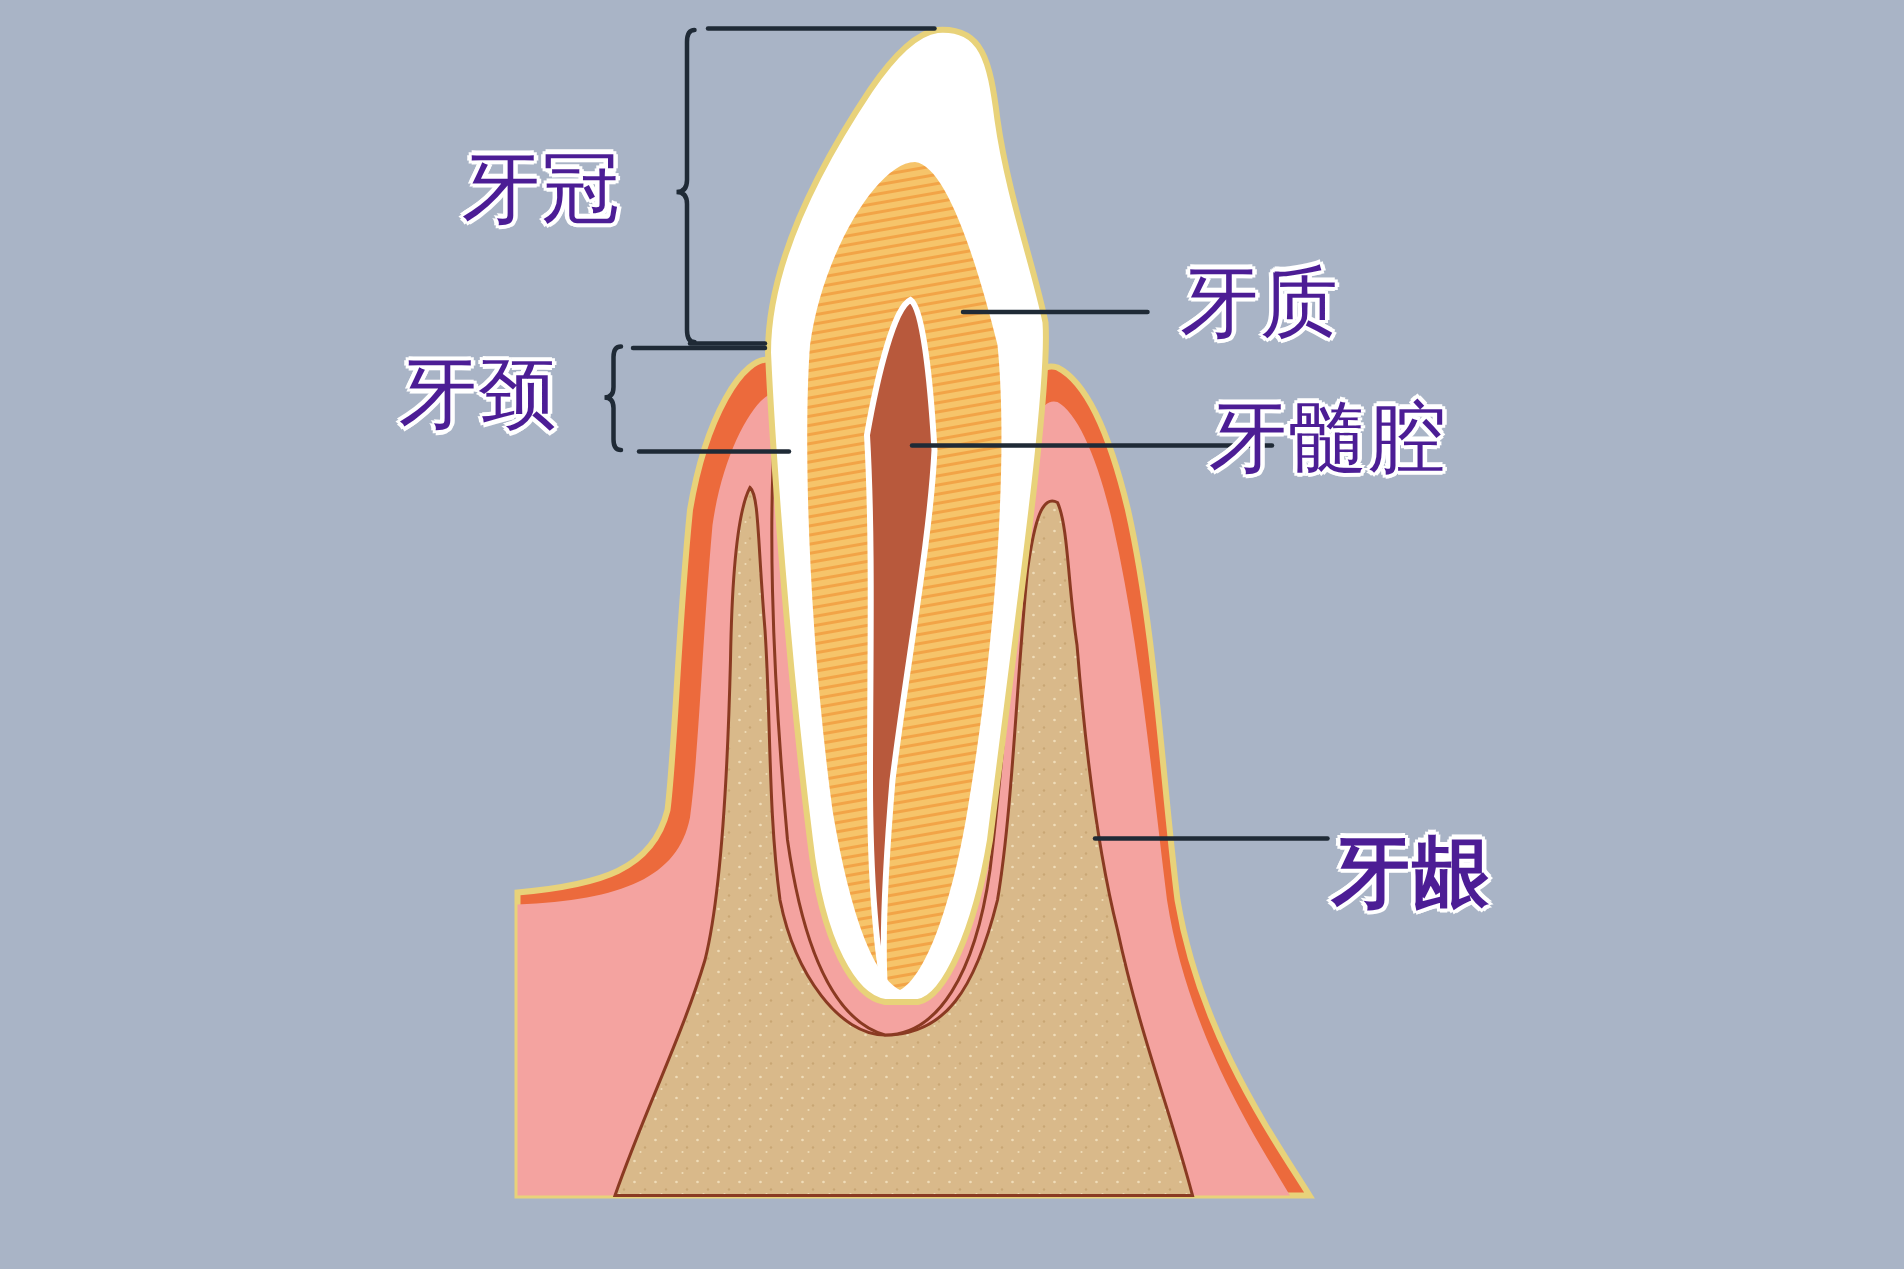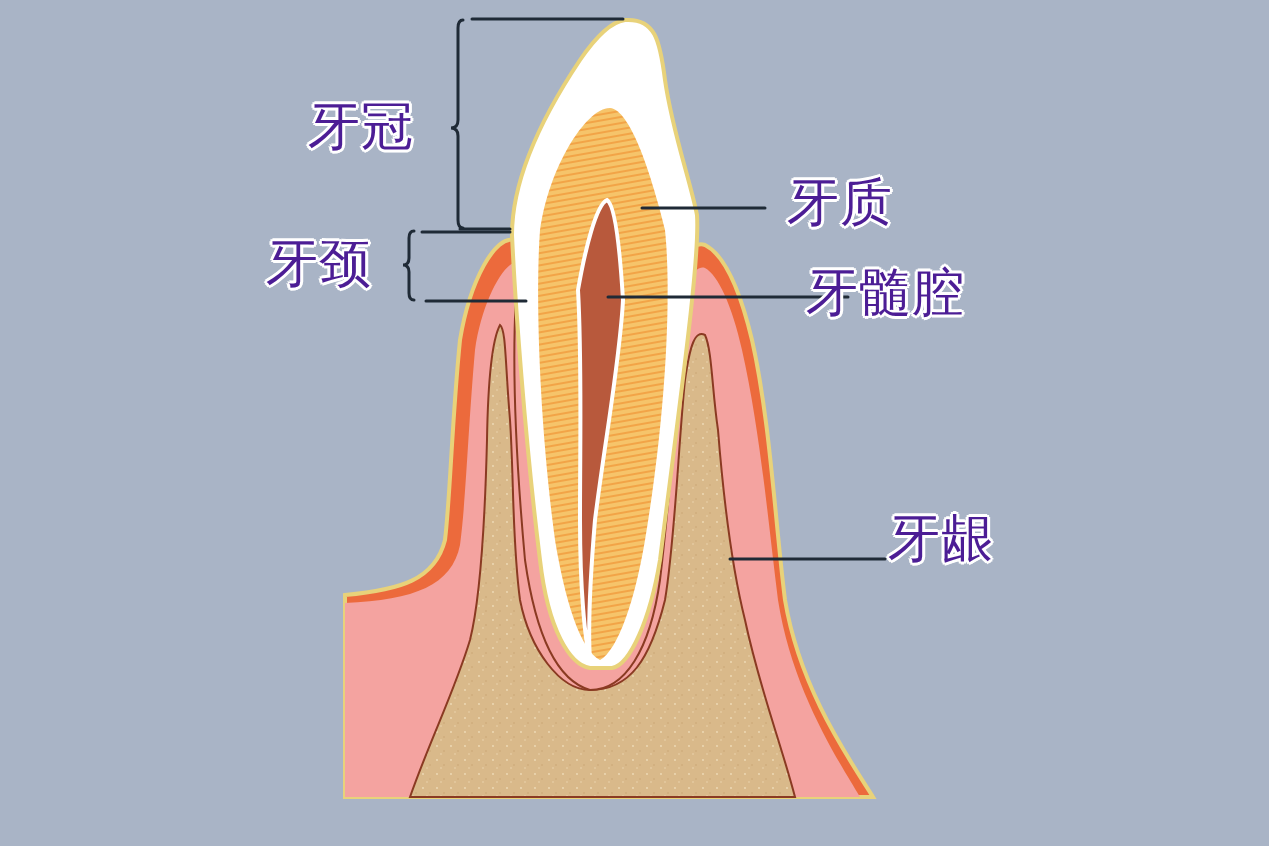--- a/index.html
+++ b/index.html
@@ -88,13 +88,13 @@
     <line x1="608" y1="297" x2="848" y2="297"></line>
 
     <line x1="730" y1="559" x2="885" y2="559"></line>
   </g>
 </svg>
 
 <div class="label" style="left:308px; top:100px;">牙冠</div>
 <div class="label" style="left:266px; top:237px;text-align:center;">牙颈</div>
 <div class="label" style="left:787px; top:176px;text-align:right;">牙质</div>
 <div class="label" style="left:806px; top:266px;">牙髓腔</div>
-<div class="label" style="left:888px; top:512px;">牙龈</div>
+<div class="label" style="left:888px; top:556px;font-weight:bold;">牙龈</div>
 
 </body></html>

